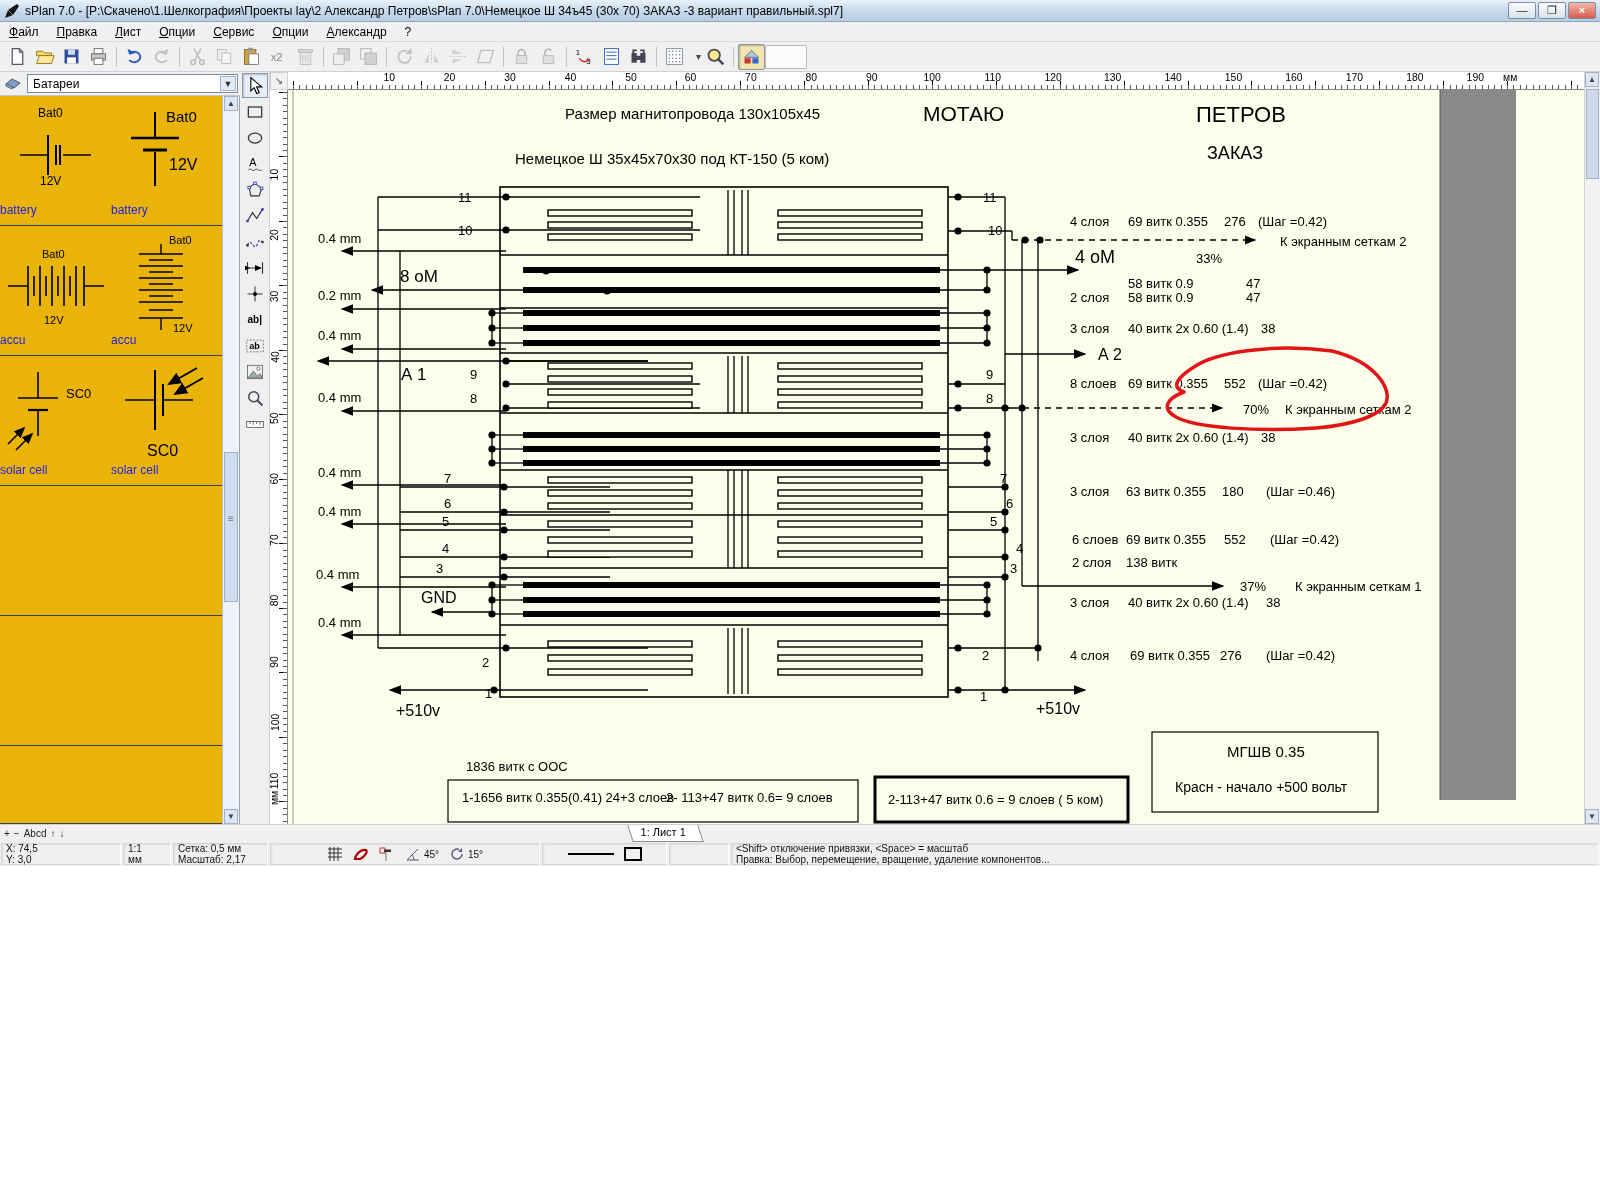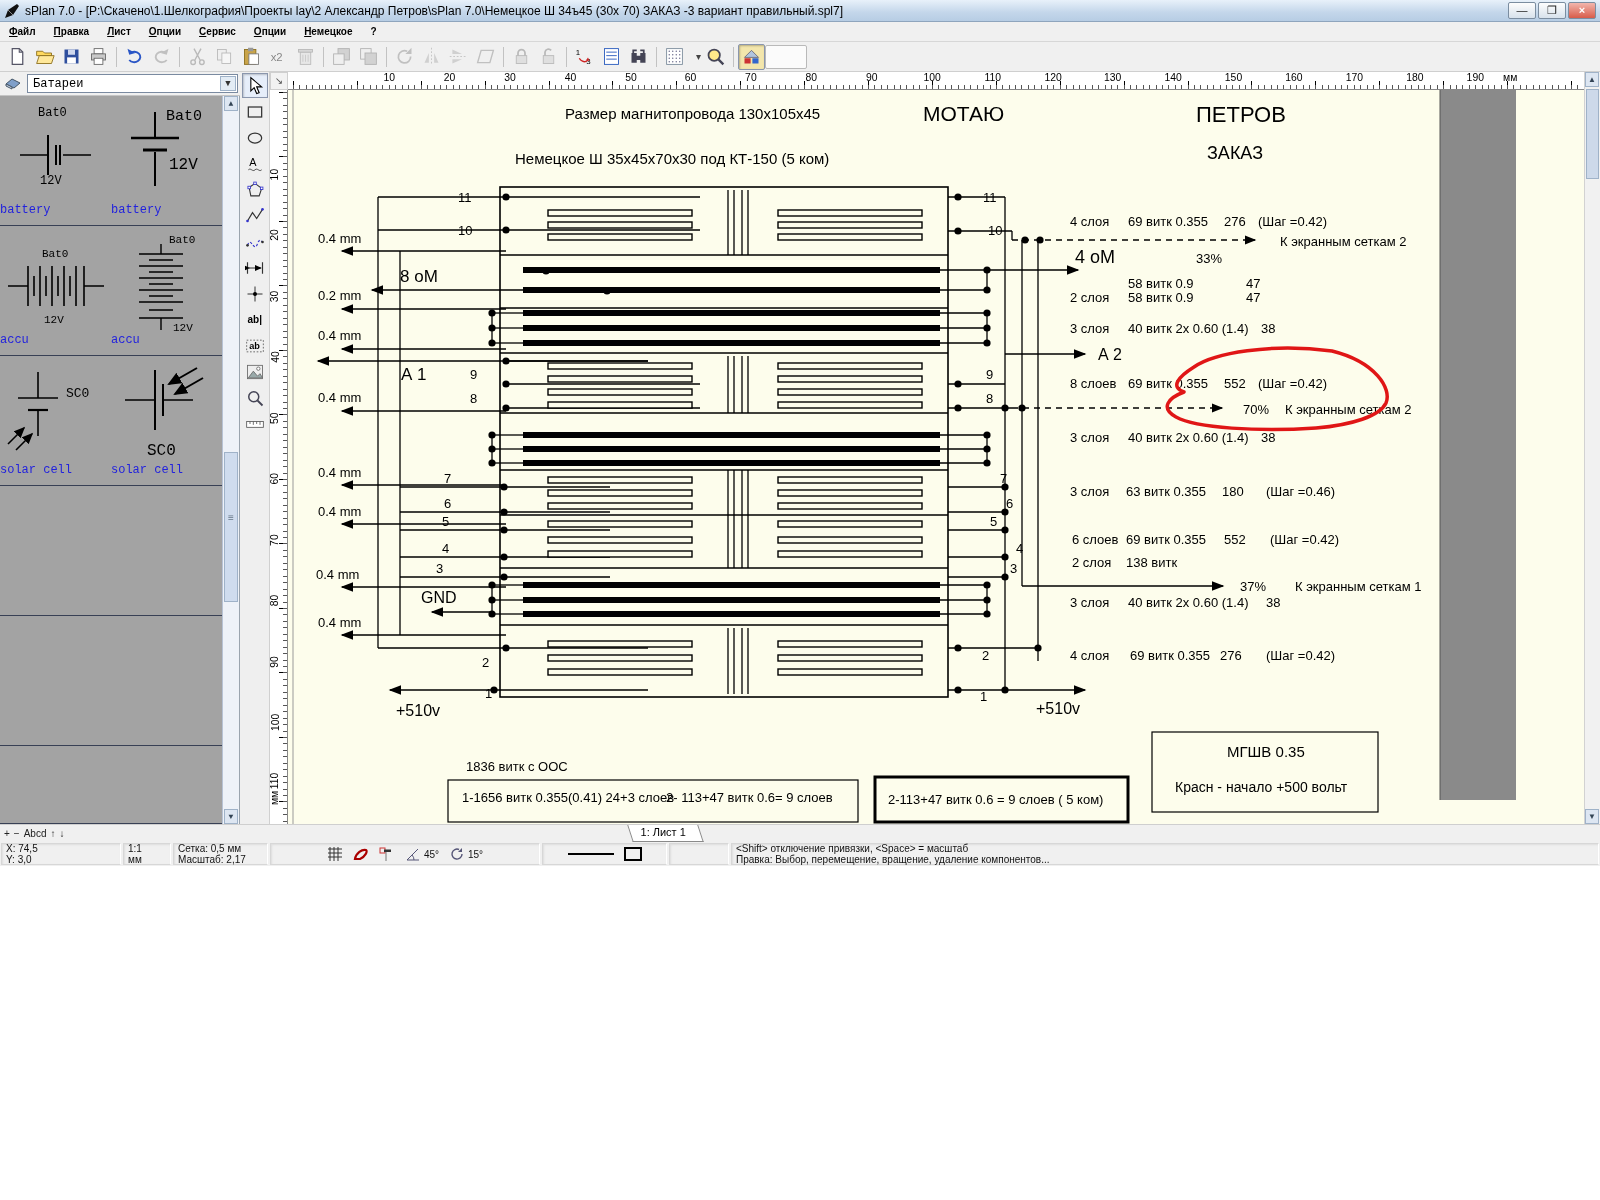--- a/index.html
+++ b/index.html
@@ -15,48 +15,48 @@
   .titlebar .ticon { width:16px; height:16px; margin-right:5px; }
   .titlebar .ttext { font-size:12px; color:#000; white-space:nowrap; overflow:hidden; flex:1; }
   .winbtns { display:flex; gap:2px; margin-left:8px; }
   .winbtn { width:28px; height:17px; border:1px solid #7b8da0; border-radius:2px;
     background:linear-gradient(#fdfdfd,#d8e2ec); font-size:11px; line-height:15px; text-align:center; color:#222; }
   .winbtn.close { background:linear-gradient(#f2b6ad,#d85c4a); color:#fff; font-weight:bold; }
 
   
   .menubar { position:absolute; left:0; top:22px; width:1600px; height:20px; background:#f0f0f0;
     border-bottom:1px solid #d7d7d7; display:flex; align-items:center; }
-  .menu-item { display:inline-block; font-size:10px; padding:9px 9px; color:#000;font-weight:bold; }
+  .menu-item { display:inline-block; font-size:12px; padding:9px 9px; color:#000; }
   .menu-item::first-letter { text-decoration:underline; }
 
   
   .toolbar { position:absolute; left:0; top:42px; width:1600px; height:30px; background:#f0f0f0;
     border-bottom:1px solid #cfcfcf; display:flex; align-items:center; padding-left:4px; }
   .tbtn { width:27px; height:26px; display:flex; align-items:center; justify-content:center;
     border:1px solid transparent; border-radius:2px; }
   .tbtn svg { width:21px; height:21px; }
   .tbtn[data-kind="sep"] { width:9px; height:24px; border:none; position:relative; }
   .tbtn[data-kind="sep"]::after { content:""; position:absolute; left:4px; top:2px; width:1px; height:20px; background:#c2c2c2; }
   .tbtn[data-kind="dd"] { width:14px; }
   .tbtn[data-kind="dd"]::after { content:"▾"; font-size:10px; color:#444; }
   .tbtn[data-kind="blank"] { width:42px; height:24px; background:#fbfbfb; border:1px solid #b9b9b9; }
   .tbtn[data-dis="1"] { opacity:.45; filter:grayscale(1); }
   .tbtn[data-pressed="1"] { background:#f3e6ac; border:1px solid #8a96ad; box-shadow:inset 1px 1px 2px rgba(0,0,0,.25); }
 
   
-  .panel { position:absolute; left:0; top:72px; width:240px; height:752px; background:#dce7f8; border-right:1px solid #9aa4ae;font-family:Liberation Mono, monospace; }
+  .panel { position:absolute; left:0; top:72px; width:240px; height:752px; background:#dce7f8; border-right:1px solid #9aa4ae; }
   .panel-head { position:absolute; left:0; top:0; width:240px; height:24px; background:#f0f0f0;
     display:flex; align-items:center; gap:3px; padding:0 2px; border-bottom:1px solid #c5c5c5; }
   .bookbtn { width:22px; height:20px; display:flex; align-items:center; justify-content:center; }
   .combo { flex:1; height:19px; background:#fff; border:1px solid #7a8aa0; font-size:12px;
     display:flex; align-items:center; padding-left:5px; position:relative; }
   .combo .dda { position:absolute; right:1px; top:1px; width:16px; height:15px; background:#e3ecf5;
     border:1px solid #9fb2c8; font-size:9px; text-align:center; line-height:14px; color:#333; }
   .cells { position:absolute; left:0; top:24px; width:222px; height:728px; }
-  .cell { position:absolute; width:122px; height:130px; border-right:1px solid #384055; border-bottom:1px solid #384055; background:#a3a3a3; }
+  .cell { position:absolute; width:122px; height:130px; border-right:1px solid #384055; border-bottom:1px solid #384055; background:#eab308; }
   .cell .cname { position:absolute; font-size:12px; color:#000; }
   .cell .cvalue { position:absolute; font-size:12px; color:#000; }
   .cell .clabel { position:absolute; bottom:8px; width:100%; font-size:12px; color:#2222dd; }
   .cell svg { position:absolute; left:0; top:10px; }
   .pscroll { position:absolute; right:0; top:24px; width:17px; height:728px; background:#eef2f8; border-left:1px solid #b7c2d4; }
   .parrow { position:absolute; left:1px; width:14px; height:15px; background:#dde6f2; border:1px solid #9fb2c8; font-size:8px; text-align:center; line-height:14px; color:#345; }
   .pthumb { position:absolute; left:1px; top:356px; width:14px; height:150px; background:#cfdcee; border:1px solid #9fb2c8; }
   .pthumb::after { content:"≡"; display:block; text-align:center; color:#678; font-size:10px; margin-top:60px; }
 
   
@@ -299,21 +299,21 @@
   </div>
 
   <div class="menubar">
 
   <span class="menu-item">Файл</span>
       <span class="menu-item">Правка</span>
       <span class="menu-item">Лист</span>
       <span class="menu-item">Опции</span>
       <span class="menu-item">Сервис</span>
       <span class="menu-item">Опции</span>
-      <span class="menu-item">Немецкое</span>
+      <span class="menu-item">Александр</span>
       <span class="menu-item">?</span>
     </div>
 
   <div class="toolbar">
 
   <div class="tbtn">
       <svg>
           <use href="#i-new"></use>
         </svg>
     </div>

